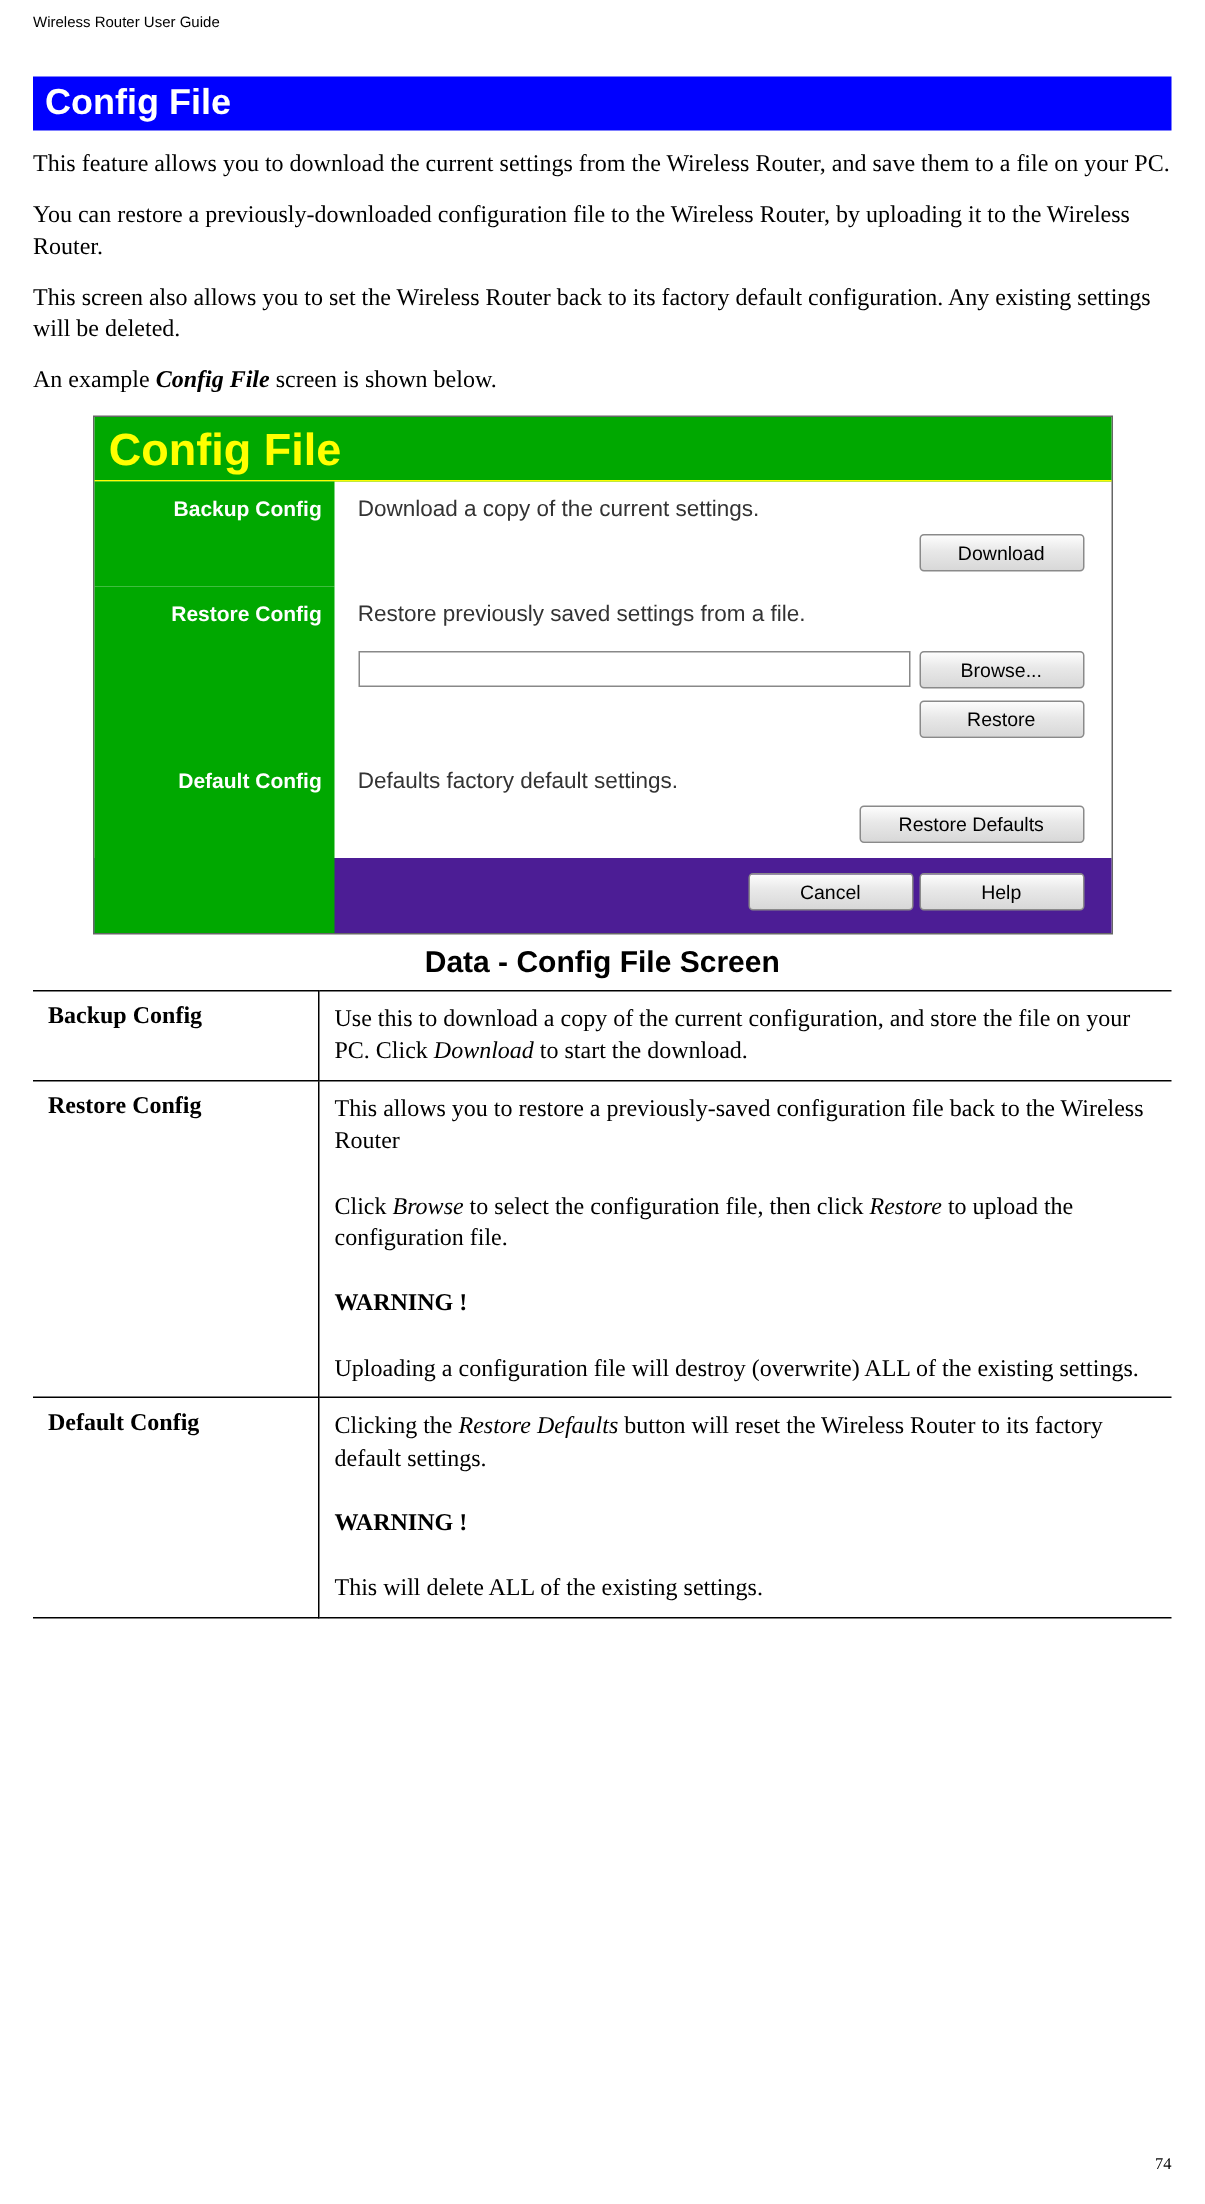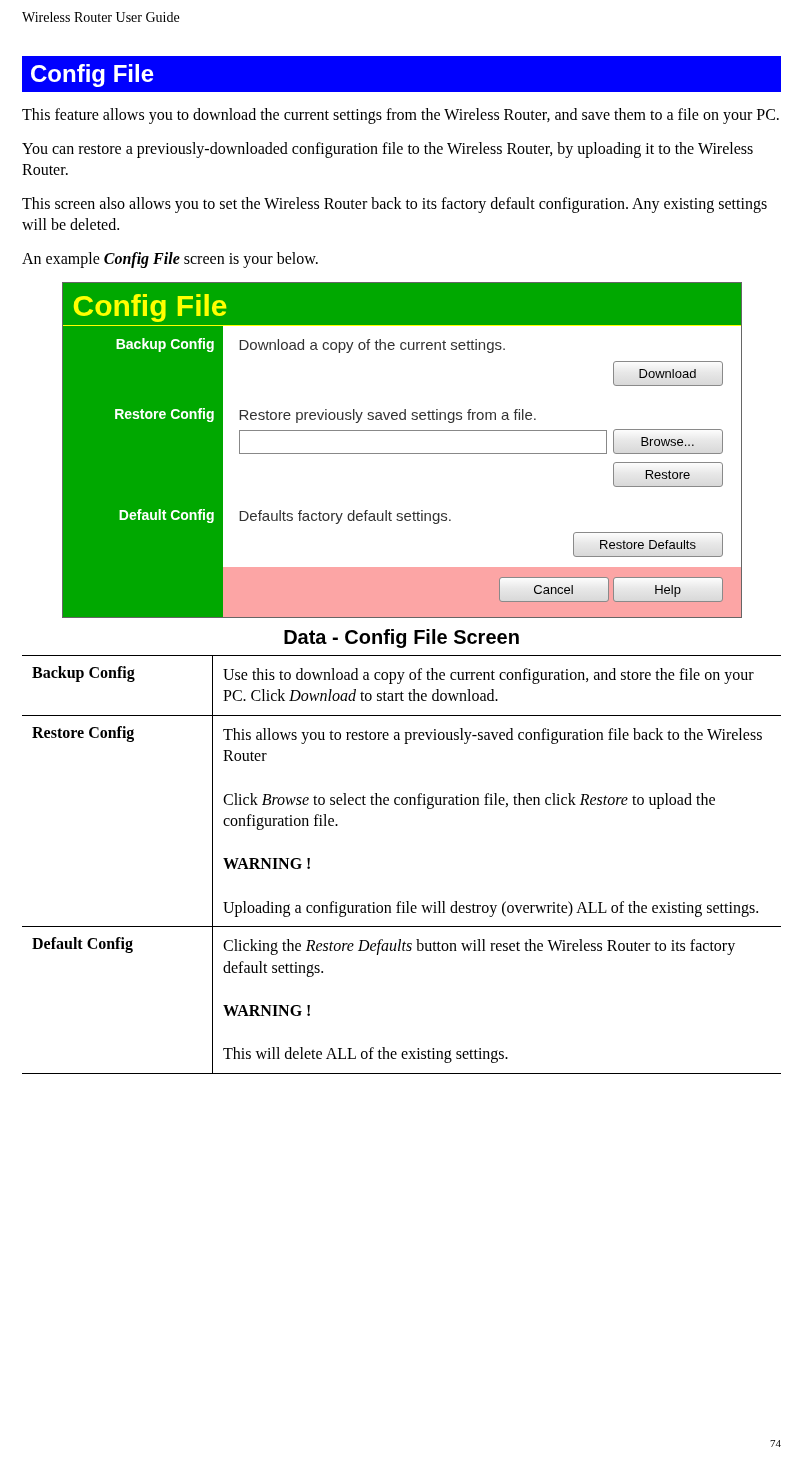--- a/index.html
+++ b/index.html
@@ -11,22 +11,22 @@
     background: #fff;
   }
   .page {
     width: 803px;
     min-height: 1469px;
     box-sizing: border-box;
     padding: 10px 22px 40px 22px;
     position: relative;
   }
   .running-header {
-    font-family: Liberation Serif, serif;
-    font-size: 14px;
+    font-family: Liberation Sans, sans-serif;
+    font-size: 10px;
   }
   .page-number {
     position: absolute;
     bottom: 20px;
     right: 22px;
     font-size: 11px;
   }
   .blue-bar {
     background: #0000ff;
     color: #fff;
@@ -95,35 +95,35 @@
     font-size: 13px;
     text-align: center;
     background: linear-gradient(#fdfdfd, #e8e8e8 45%, #d8d8d8);
     border: 1px solid #8a8a8a;
     border-radius: 3px;
     color: #000;
   }
   .win-btn-wide { min-width: 120px; }
   .file-input-row {
     display: flex;
-    align-items: flex-end;
+    align-items: center;
     gap: 6px;
-    margin-top: 6px;
+    margin-top: 16px;
     margin-bottom: 6px;
   }
   .file-text {
     flex: 1;
     height: 22px;
     border: 1px solid #888;
     background: #fff;
   }
   .fig-bottom {
     display: flex;
     align-items: stretch;
-    background: #fca5a5;
+    background: #4c1d95;
     gap: 12px;
   }
   .fig-bottom .fig-green-col { min-height: 50px; }
   .bottom-btns {
     flex: 1;
     text-align: right;
     padding: 10px 18px;
   }
   .fig-caption {
     text-align: center;
@@ -162,21 +162,21 @@
 
   <div class="running-header">Wireless Router User Guide</div>
 
   <div class="blue-bar">Config File</div>
 
   <p class="body-p">This feature allows you to download the current settings from the Wireless Router, and save them to a file on your PC.</p>
   <p class="body-p">You can restore a previously-downloaded configuration file to the Wireless Router, by uploading it to the Wireless Router.</p>
   <p class="body-p">This screen also allows you to set the Wireless Router back to its factory default configuration. Any existing settings will be deleted.</p>
 
   <p class="body-p">
-    <span>An example </span><span class="italic-bold">Config File</span><span> screen is your below.</span>
+    <span>An example </span><span class="italic-bold">Config File</span><span> screen is shown below.</span>
   </p>
 
   <div class="figure-frame">
     <div class="fig-title">Config File</div>
 
     <div class="fig-row">
       <div class="fig-green-col" style="padding-top:10px;">Backup Config</div>
       <div class="fig-white">
         <div>Download a copy of the current settings.</div>
         <div class="fig-btn-row">

